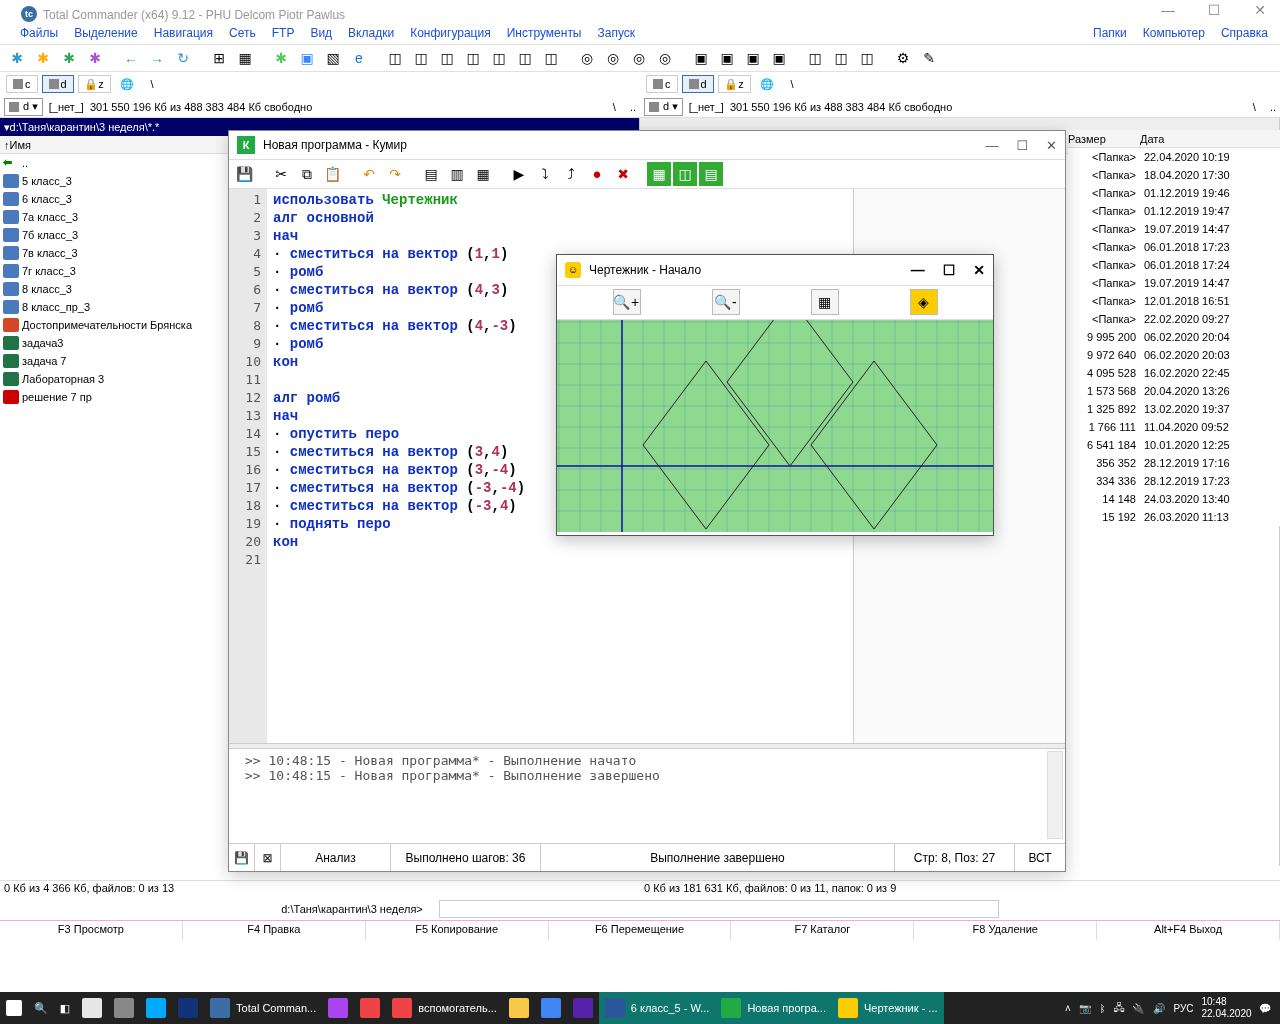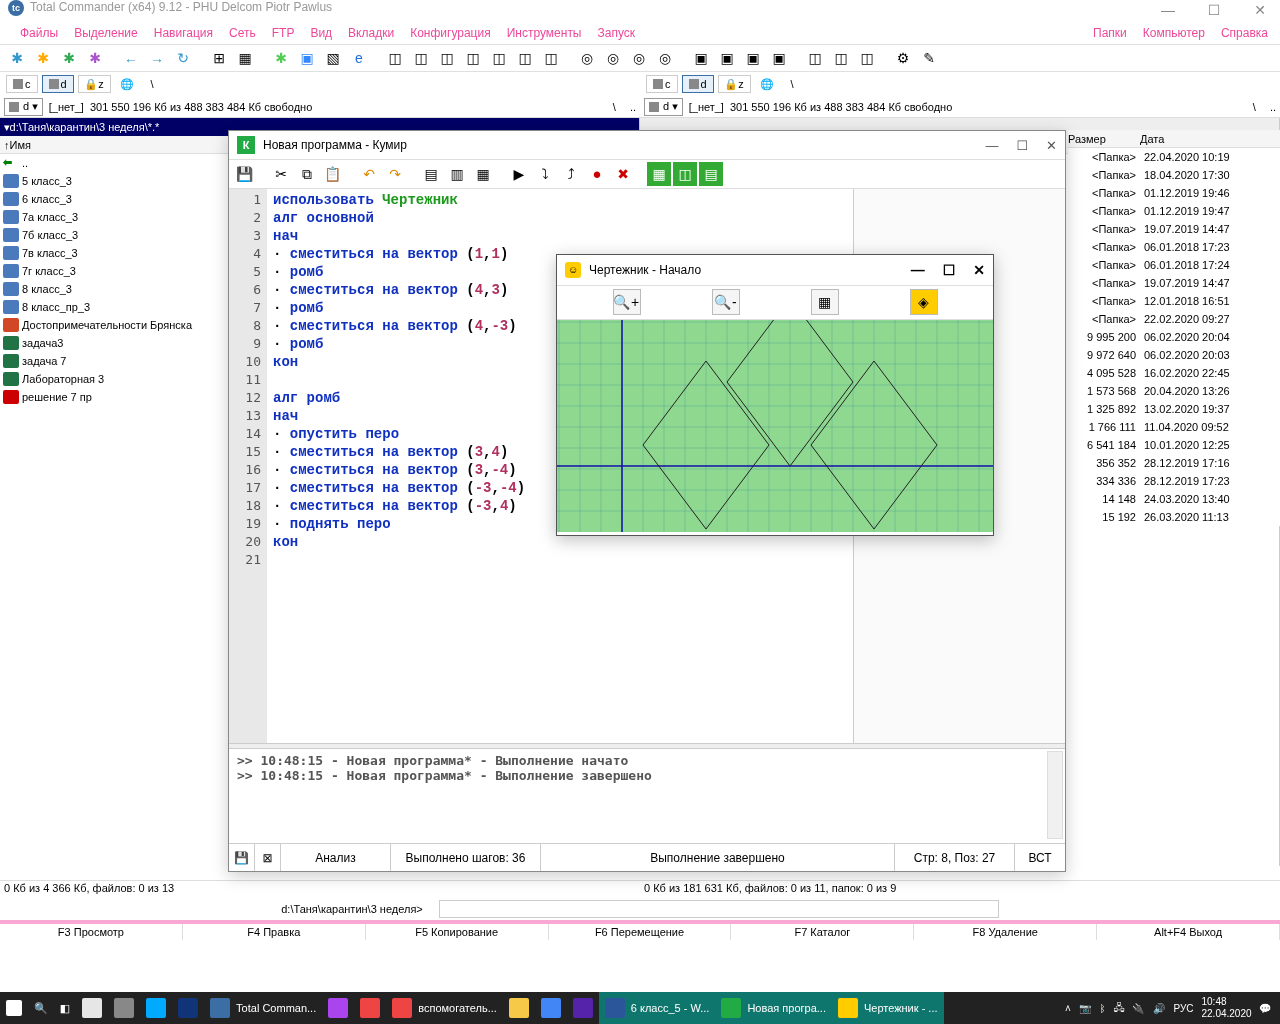--- a/index.html
+++ b/index.html
@@ -1,25 +1,25 @@
 <!DOCTYPE html>
 <html><head>
 <meta charset="utf-8">
 <style>
   * { box-sizing: border-box; margin: 0; padding: 0; }
   body { font-family: "Segoe UI", Tahoma, sans-serif; font-size: 12px; background: #fff; width: 1280px; height: 1024px; overflow: hidden; position: relative; }
   
   
-  .tc-title { height: 22px; display: flex; align-items: flex-start; padding: 0 8px; color: #999; font-size: 12px; }
+  .tc-title { height: 22px; display: flex; align-items: flex-end; padding: 0 8px; color: #999; font-size: 12px; margin-left: 13px; }
   .tc-title .icon { width: 16px; height: 16px; margin-right: 6px; background: #3a6ea5; border-radius: 50%; display: inline-flex; align-items: center; justify-content: center; color: #fff; font-size: 9px; font-weight: bold; }
   .tc-winbtns { position: absolute; right: 6px; top: 2px; display: flex; gap: 18px; color: #888; font-size: 14px; }
   .tc-winbtn { width: 28px; text-align: center; cursor: default; }
   
   
-  .tc-menu { height: 22px; display: flex; align-items: center; padding: 0 4px; color: #ec4899; font-size: 12px; }
+  .tc-menu { height: 22px; display: flex; align-items: center; padding: 0 4px; color: #1d4ed8; font-size: 12px; }
   .tc-menu span { padding: 2px 8px; }
   .tc-menu-right { margin-left: auto; display: flex; }
   
   
   .tc-toolbar { height: 28px; border-top: 1px solid #e0e0e0; border-bottom: 1px solid #e0e0e0; display: flex; align-items: center; padding: 0 6px; gap: 4px; }
   .tb-ico { width: 22px; height: 22px; display: flex; align-items: center; justify-content: center; font-size: 14px; }
   .tb-sep { width: 6px; }
   
   
   .tc-drives { height: 24px; display: flex; align-items: center; }
@@ -59,21 +59,21 @@
   
   
   .tc-panels { display: flex; height: 748px; }
   .tc-panel { width: 50%; border-right: 1px solid #ccc; display: flex; flex-direction: column; }
   
   
   .tc-status { height: 18px; display: flex; font-size: 11px; border-top: 1px solid #ddd; }
   .tc-status-half { width: 50%; padding: 1px 4px; }
   .tc-cmdline { height: 22px; display: flex; align-items: center; justify-content: center; font-size: 11px; padding: 0 8px; }
   .tc-cmdline input { flex: 0 0 560px; height: 18px; border: 1px solid #ccc; padding: 0 4px; font-size: 11px; }
-  .tc-fnbar { height: 20px; display: flex; border-top: 4px solid #f9a8d4; }
+  .tc-fnbar { height: 20px; display: flex; border-top: 1px solid #f9a8d4; }
   .tc-fnbar div { flex: 1; text-align: center; font-size: 11px; border-right: 1px solid #ddd; padding-top: 2px; }
   
   
   .kumir { position: absolute; left: 228px; top: 130px; width: 838px; height: 742px; background: #fff; border: 1px solid #888; box-shadow: 0 4px 16px rgba(0,0,0,0.2); display: flex; flex-direction: column; }
   .kumir-title { height: 28px; background: #fff; display: flex; align-items: center; padding: 0 8px; font-size: 12px; }
   .kumir-title .kico { width: 18px; height: 18px; background: #2a4; color: #fff; display: inline-flex; align-items: center; justify-content: center; font-weight: bold; margin-right: 8px; font-size: 11px; }
   .kumir-title .winbtns { margin-left: auto; display: flex; gap: 18px; color: #555; font-size: 13px; }
   .kumir-menu { height: 20px; display: flex; align-items: center; padding: 0 6px; color: #999; font-size: 12px; gap: 12px; }
   .kumir-tb { height: 30px; border-top: 1px solid #ddd; border-bottom: 1px solid #ddd; display: flex; align-items: center; padding: 0 4px; gap: 2px; }
   .ktb { width: 24px; height: 24px; display: flex; align-items: center; justify-content: center; font-size: 14px; }
@@ -85,21 +85,21 @@
   .kumir-code { flex: 1; padding: 2px 6px; font-family: Consolas, "Courier New", monospace; font-size: 14px; line-height: 18px; font-weight: bold; position: relative; }
   .kumir-code .ln { white-space: pre; height: 18px; }
   .kumir-side { width: 212px; border-left: 1px solid #ccc; background: #fafafa; }
   
   .kw-blue { color: #1030c0; }
   .kw-green { color: #1a991a; }
   .kw-black { color: #000; }
   .kw-num { color: #b03060; }
   
   .kumir-splitter { height: 6px; background: #eee; border-top: 1px solid #ccc; border-bottom: 1px solid #ccc; }
-  .kumir-log { height: 94px; font-family: Consolas, monospace; font-size: 13px; color: #555; padding: 4px 8px; position: relative; font-weight: bold; }
+  .kumir-log { height: 94px; font-family: Consolas, monospace; font-size: 13px; color: #555; padding: 4px 16px; position: relative; }
   .kumir-log .scroll { position: absolute; right: 2px; top: 2px; width: 16px; height: 88px; background: #f0f0f0; border: 1px solid #ddd; }
   
   .kumir-status { height: 28px; border-top: 1px solid #ccc; display: flex; align-items: center; font-size: 12px; }
   .kumir-status .cell { border-right: 1px solid #ccc; height: 100%; display: flex; align-items: center; justify-content: center; padding: 0 10px; }
   .ks-save { width: 26px; }
   .ks-x { width: 26px; }
   
   
   .draw { position: absolute; left: 556px; top: 254px; width: 438px; height: 282px; background: #fff; border: 1px solid #555; box-shadow: 0 4px 16px rgba(0,0,0,0.25); display: flex; flex-direction: column; }
   .draw-title { height: 30px; display: flex; align-items: center; padding: 0 8px; }

